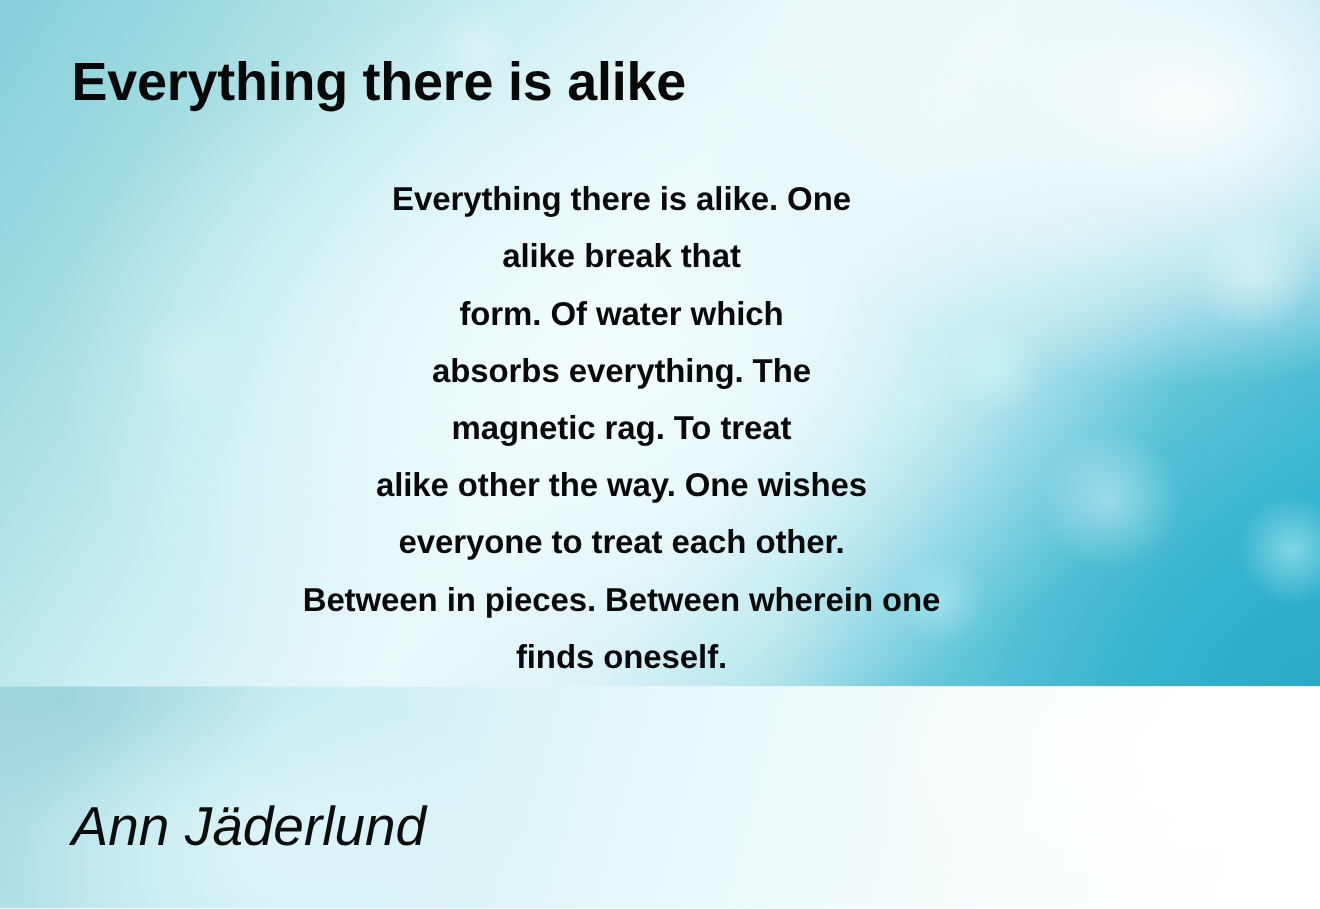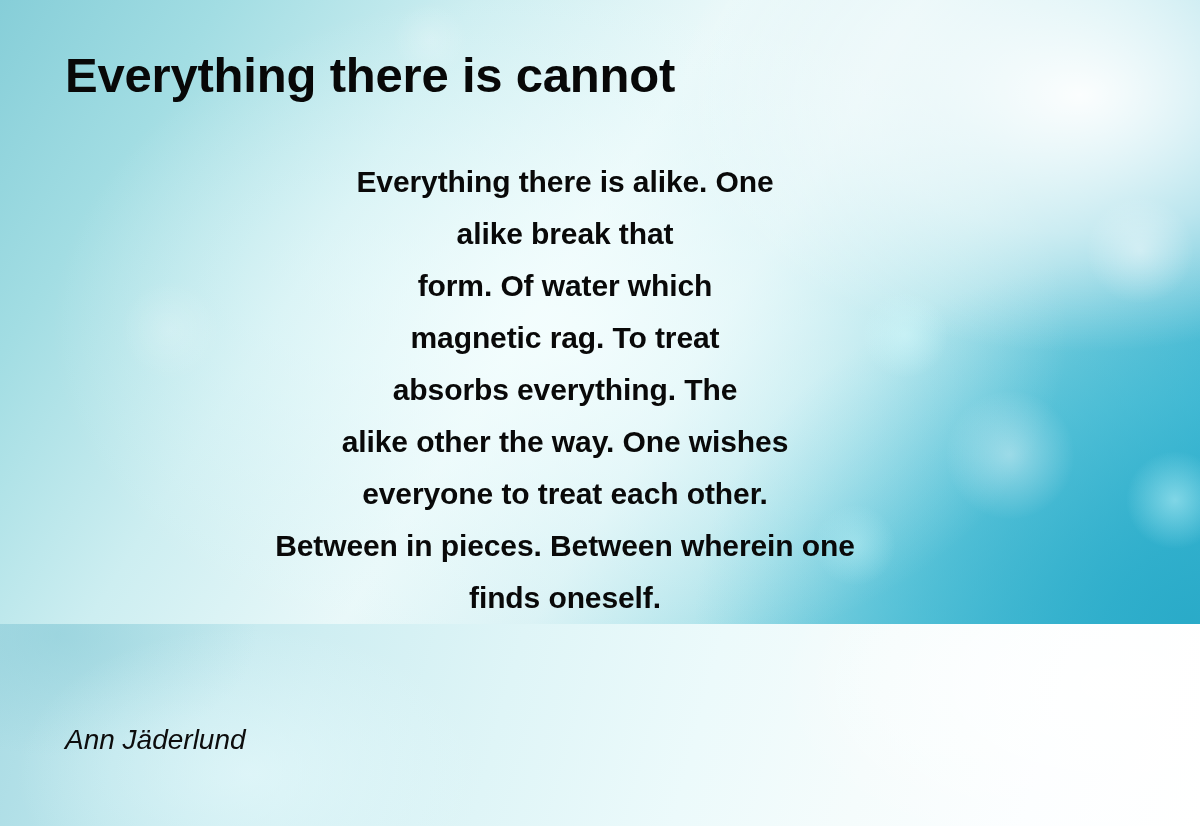--- a/index.html
+++ b/index.html
@@ -107,44 +107,44 @@
     color: #090909;
     white-space: pre;
     letter-spacing: -0.1px;
   }
 
   .poem-author {
     position: absolute;
     left: 65px;
     top: 726px;
     margin: 0;
-    font-size: 28px;
+    font-size: 50px;
     font-weight: normal;
     font-style: italic;
     line-height: 1.0;
     color: #0d0d0d;
     white-space: nowrap;
   }
 </style>
 </head>
 <body>
 
 <div id="poem-card">
 
   <div class="panel-top"></div>
   <div class="panel-bottom"></div>
 
-  <h1 class="poem-title">Everything there is cannot</h1>
+  <h1 class="poem-title">Everything there is alike</h1>
 
   <div class="poem-body">
     <div class="poem-line">Everything there is alike. One</div>
     <div class="poem-line">alike break that</div>
     <div class="poem-line">form. Of water which</div>
+    <div class="poem-line">absorbs everything. The</div>
     <div class="poem-line">magnetic rag. To treat</div>
-    <div class="poem-line">absorbs everything. The</div>
     <div class="poem-line">alike other the way. One wishes</div>
     <div class="poem-line">everyone to treat each other.</div>
     <div class="poem-line">Between in pieces. Between wherein one</div>
     <div class="poem-line">finds oneself.</div>
   </div>
 
   <div class="poem-author">Ann Jäderlund</div>
 
 </div>
 

